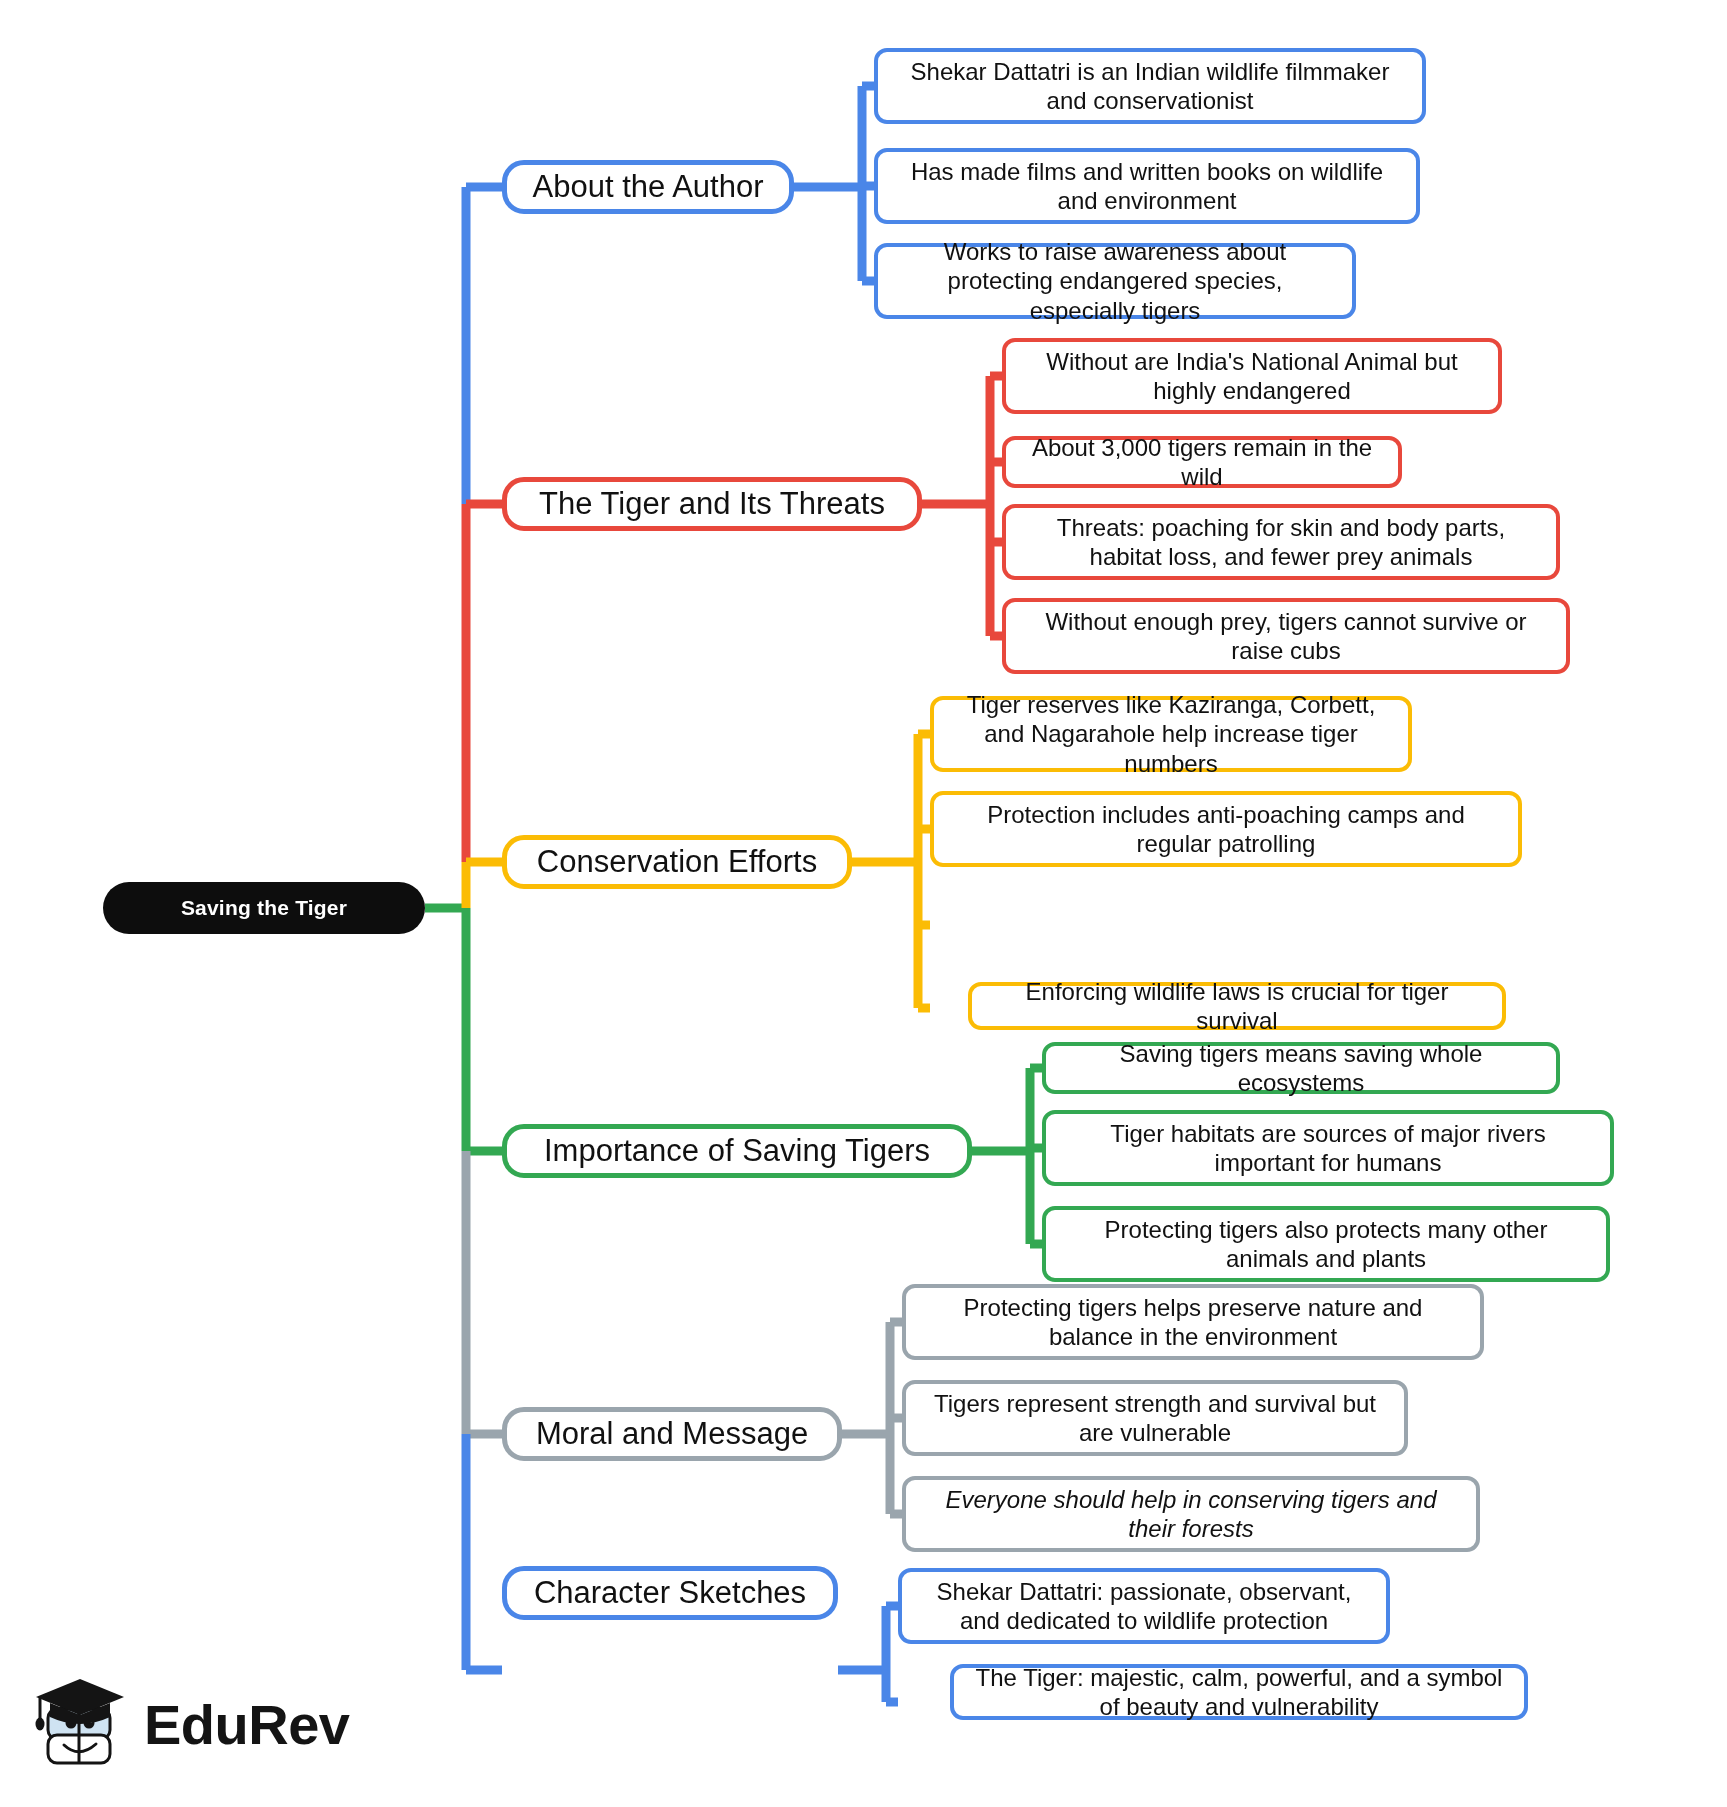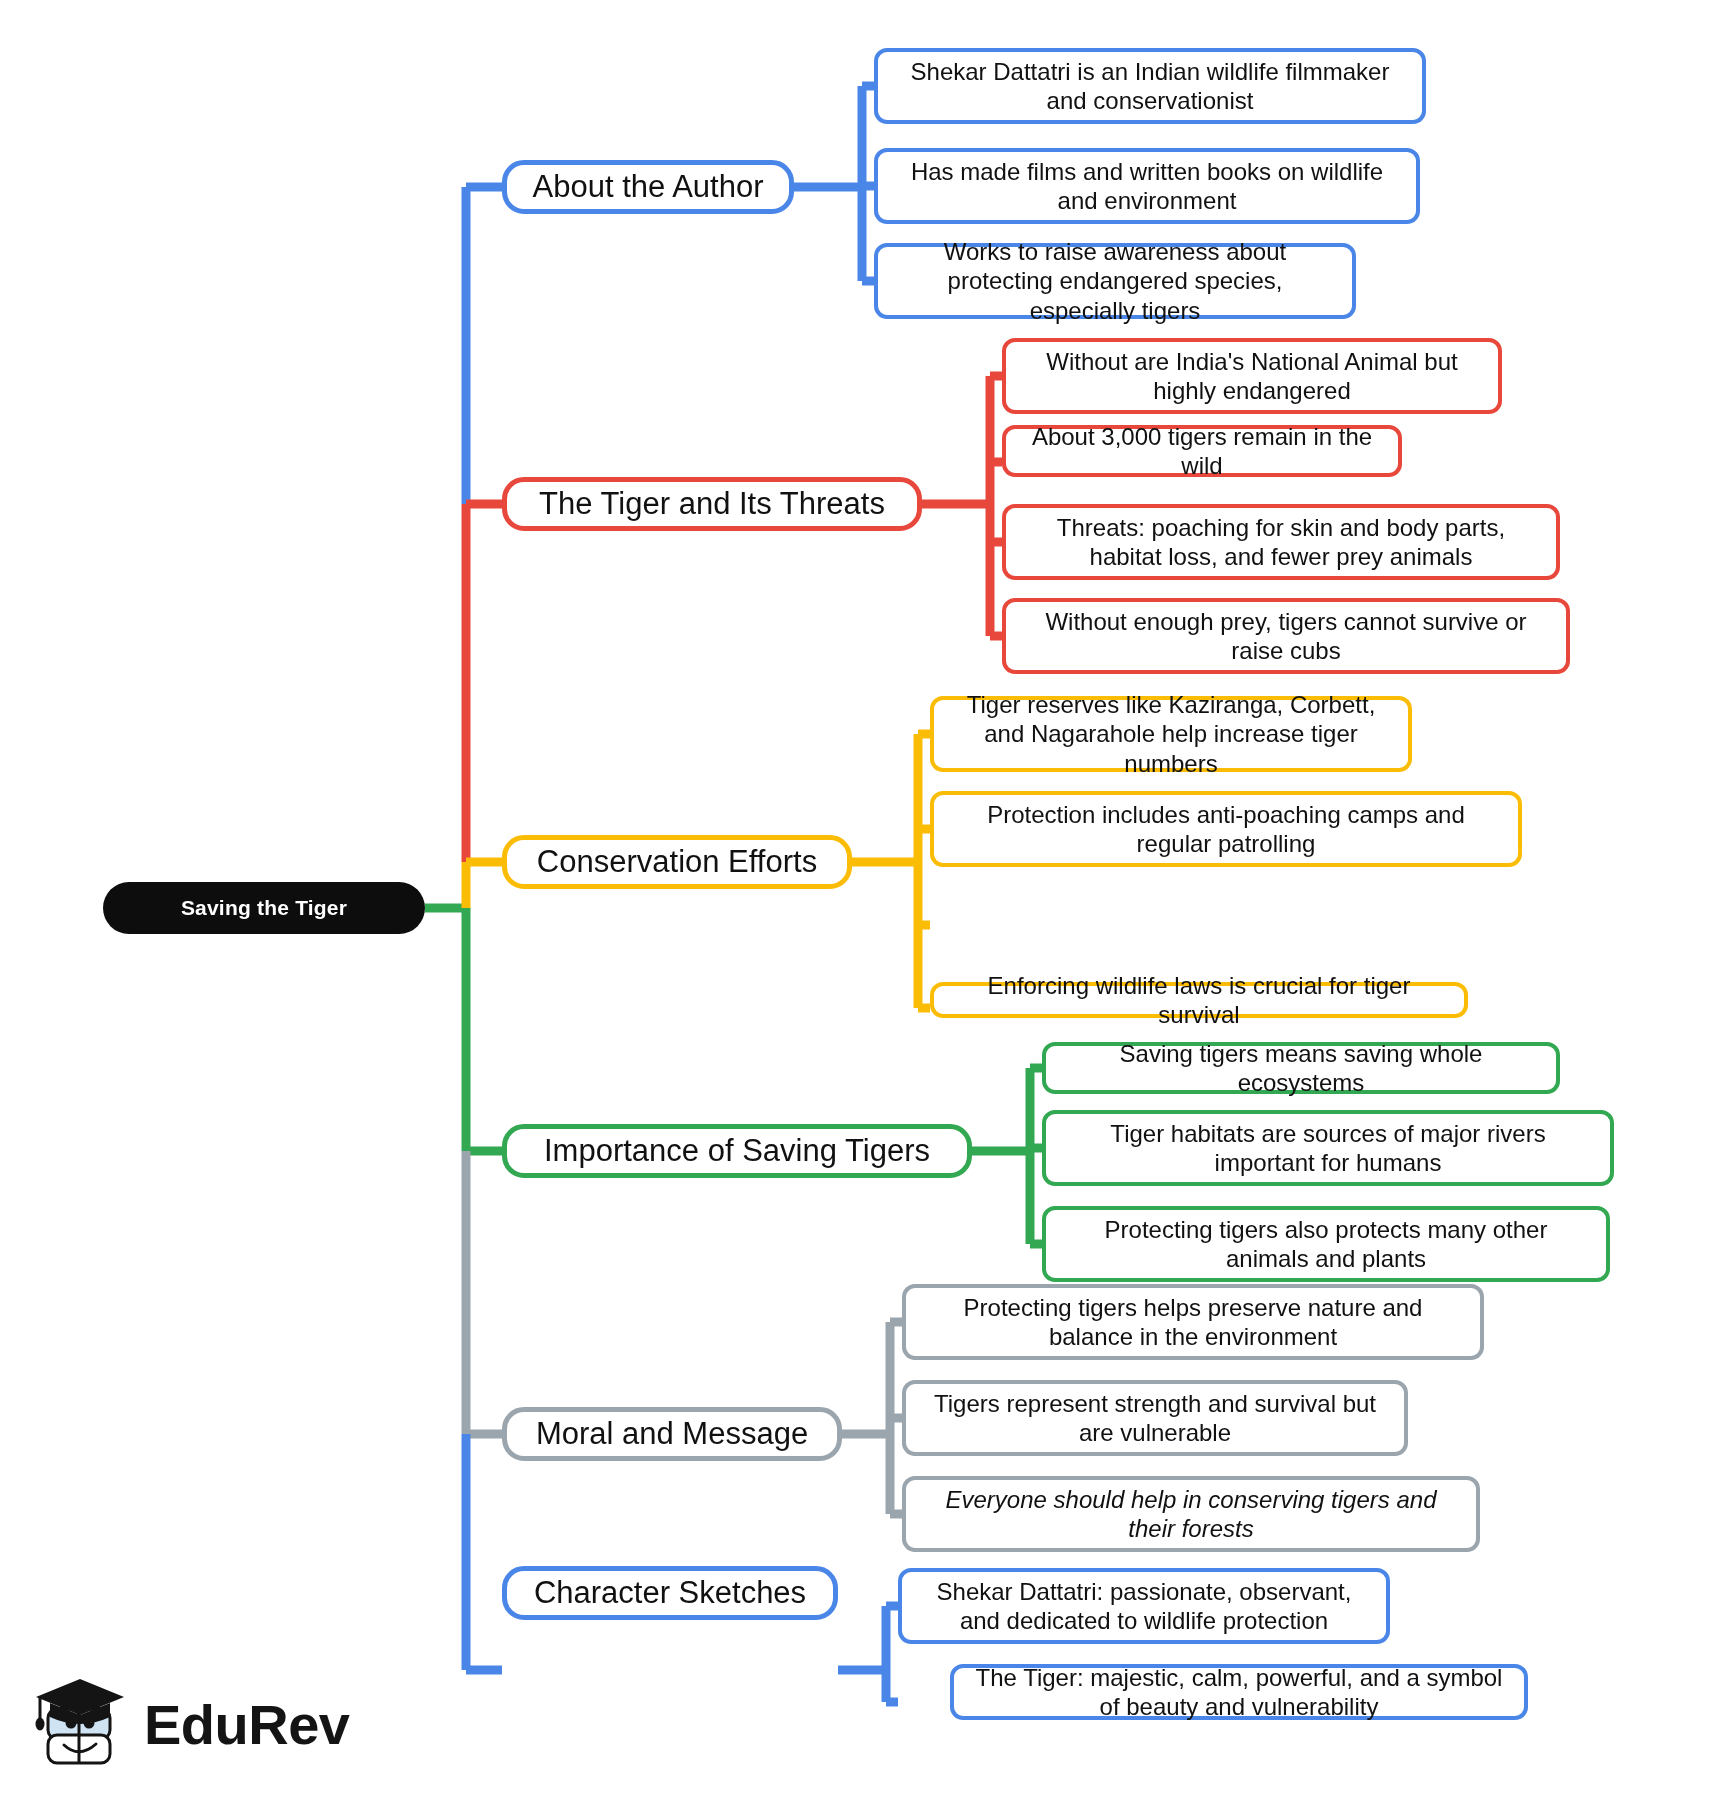--- a/index.html
+++ b/index.html
@@ -178,27 +178,27 @@
     </svg>
     <div class="logo-text">EduRev</div>
   </div>
 
 <div class="node branch-node c-blue" style="left: 502px; top: 160px; width: 292px; height: 54px;">About the Author</div>
     <div class="node leaf-node c-blue" style="left: 874px; top: 48px; width: 552px; height: 76px;">Shekar Dattatri is an Indian wildlife filmmaker and conservationist</div>
     <div class="node leaf-node c-blue" style="left: 874px; top: 148px; width: 546px; height: 76px;">Has made films and written books on wildlife and environment</div>
     <div class="node leaf-node c-blue" style="left: 874px; top: 243px; width: 482px; height: 76px;">Works to raise awareness about protecting endangered species, especially tigers</div>
     <div class="node branch-node c-red" style="left: 502px; top: 477px; width: 420px; height: 54px;">The Tiger and Its Threats</div>
     <div class="node leaf-node c-red" style="left: 1002px; top: 338px; width: 500px; height: 76px;">Without are India's National Animal but highly endangered</div>
-    <div class="node leaf-node c-red" style="left: 1002px; top: 425px; width: 400px; height: 52px;">About 3,000 tigers remain in the wild</div>
+    <div class="node leaf-node c-red" style="left: 1002px; top: 436px; width: 400px; height: 52px;">About 3,000 tigers remain in the wild</div>
     <div class="node leaf-node c-red" style="left: 1002px; top: 504px; width: 558px; height: 76px;">Threats: poaching for skin and body parts, habitat loss, and fewer prey animals</div>
     <div class="node leaf-node c-red" style="left: 1002px; top: 598px; width: 568px; height: 76px;">Without enough prey, tigers cannot survive or raise cubs</div>
     <div class="node branch-node c-yellow" style="left: 502px; top: 835px; width: 350px; height: 54px;">Conservation Efforts</div>
     <div class="node leaf-node c-yellow" style="left: 930px; top: 696px; width: 482px; height: 76px;">Tiger reserves like Kaziranga, Corbett, and Nagarahole help increase tiger numbers</div>
     <div class="node leaf-node c-yellow" style="left: 930px; top: 791px; width: 592px; height: 76px;">Protection includes anti-poaching camps and regular patrolling</div>
-    <div class="node leaf-node c-yellow" style="left: 930px; top: 982px; width: 538px; height: 36px;">Enforcing wildlife laws is crucial for tiger survival</div>
+    <div class="node leaf-node c-yellow" style="left: 968px; top: 982px; width: 538px; height: 48px;">Enforcing wildlife laws is crucial for tiger survival</div>
     <div class="node branch-node c-green" style="left: 502px; top: 1124px; width: 470px; height: 54px;">Importance of Saving Tigers</div>
     <div class="node leaf-node c-green" style="left: 1042px; top: 1042px; width: 518px; height: 52px;">Saving tigers means saving whole ecosystems</div>
     <div class="node leaf-node c-green" style="left: 1042px; top: 1110px; width: 572px; height: 76px;">Tiger habitats are sources of major rivers important for humans</div>
     <div class="node leaf-node c-green" style="left: 1042px; top: 1206px; width: 568px; height: 76px;">Protecting tigers also protects many other animals and plants</div>
     <div class="node branch-node c-gray" style="left: 502px; top: 1407px; width: 340px; height: 54px;">Moral and Message</div>
     <div class="node leaf-node c-gray" style="left: 902px; top: 1284px; width: 582px; height: 76px;">Protecting tigers helps preserve nature and balance in the environment</div>
     <div class="node leaf-node c-gray" style="left: 902px; top: 1380px; width: 506px; height: 76px;">Tigers represent strength and survival but are vulnerable</div>
     <div class="node leaf-node c-gray" style="left: 902px; top: 1476px; width: 578px; height: 76px; font-style: italic;">Everyone should help in conserving tigers and their forests</div>
     <div class="node branch-node c-blue" style="left: 502px; top: 1566px; width: 336px; height: 54px;">Character Sketches</div>
     <div class="node leaf-node c-blue" style="left: 898px; top: 1568px; width: 492px; height: 76px;">Shekar Dattatri: passionate, observant, and dedicated to wildlife protection</div>

